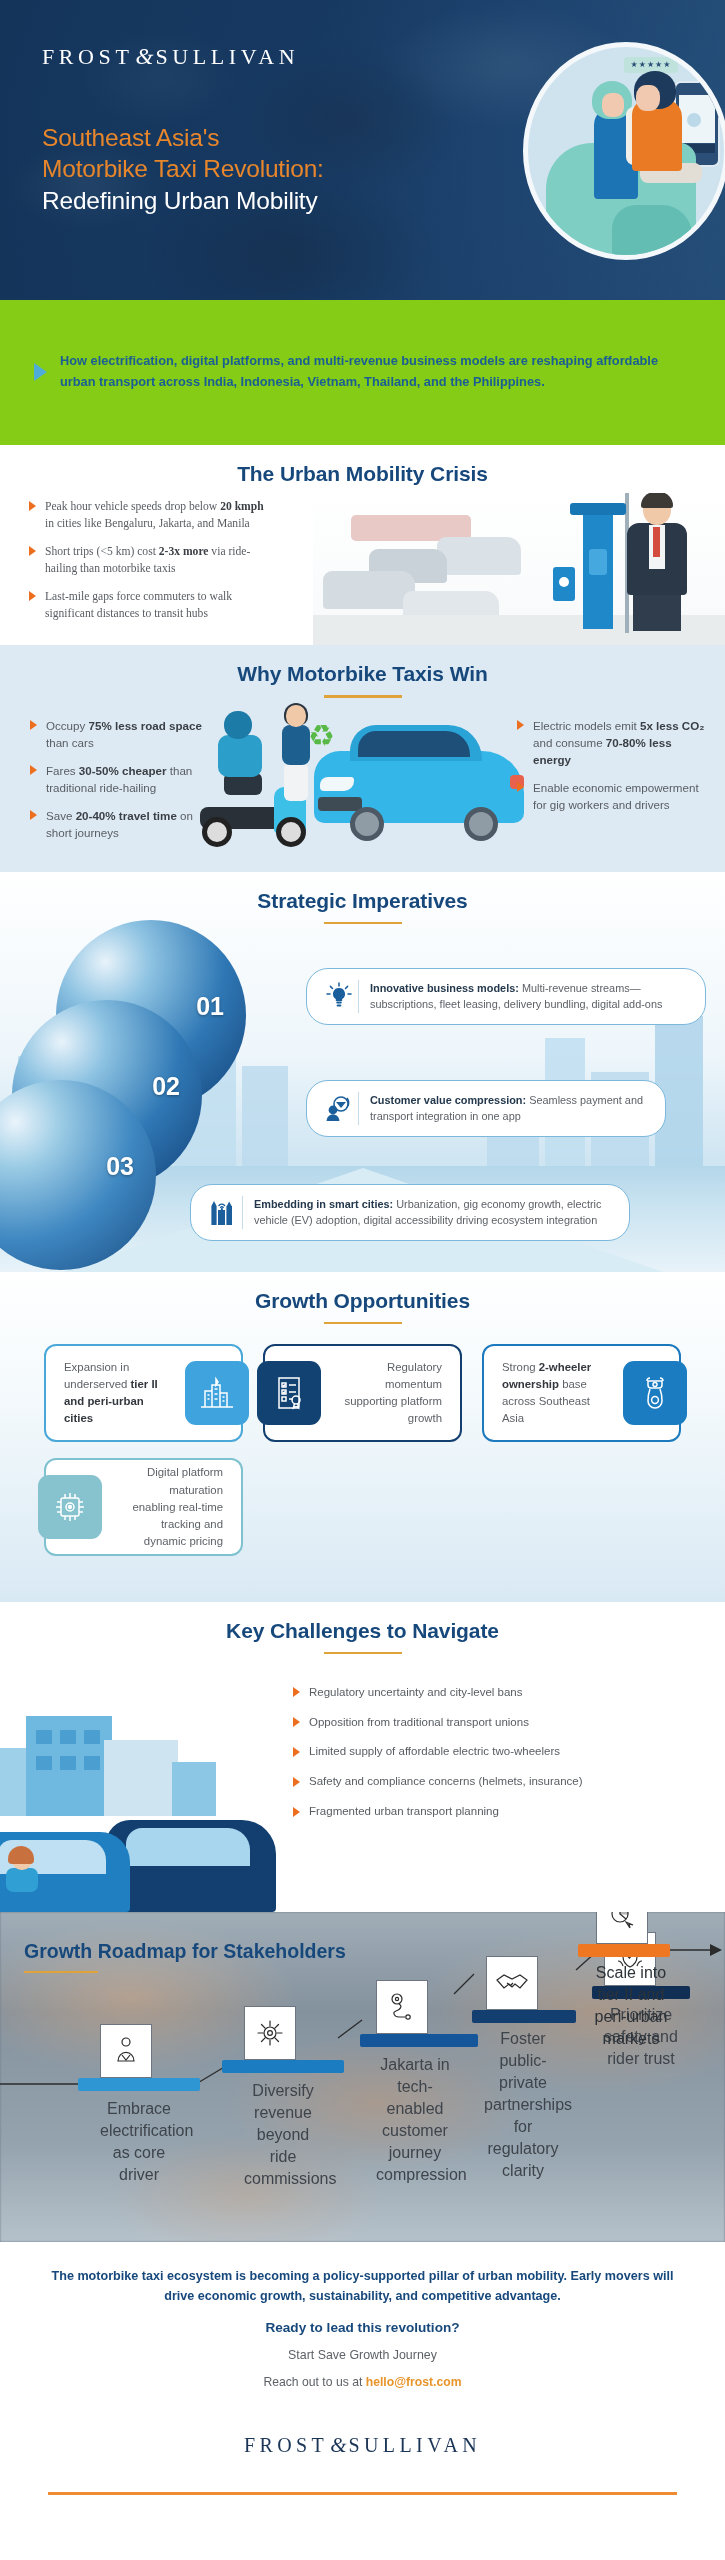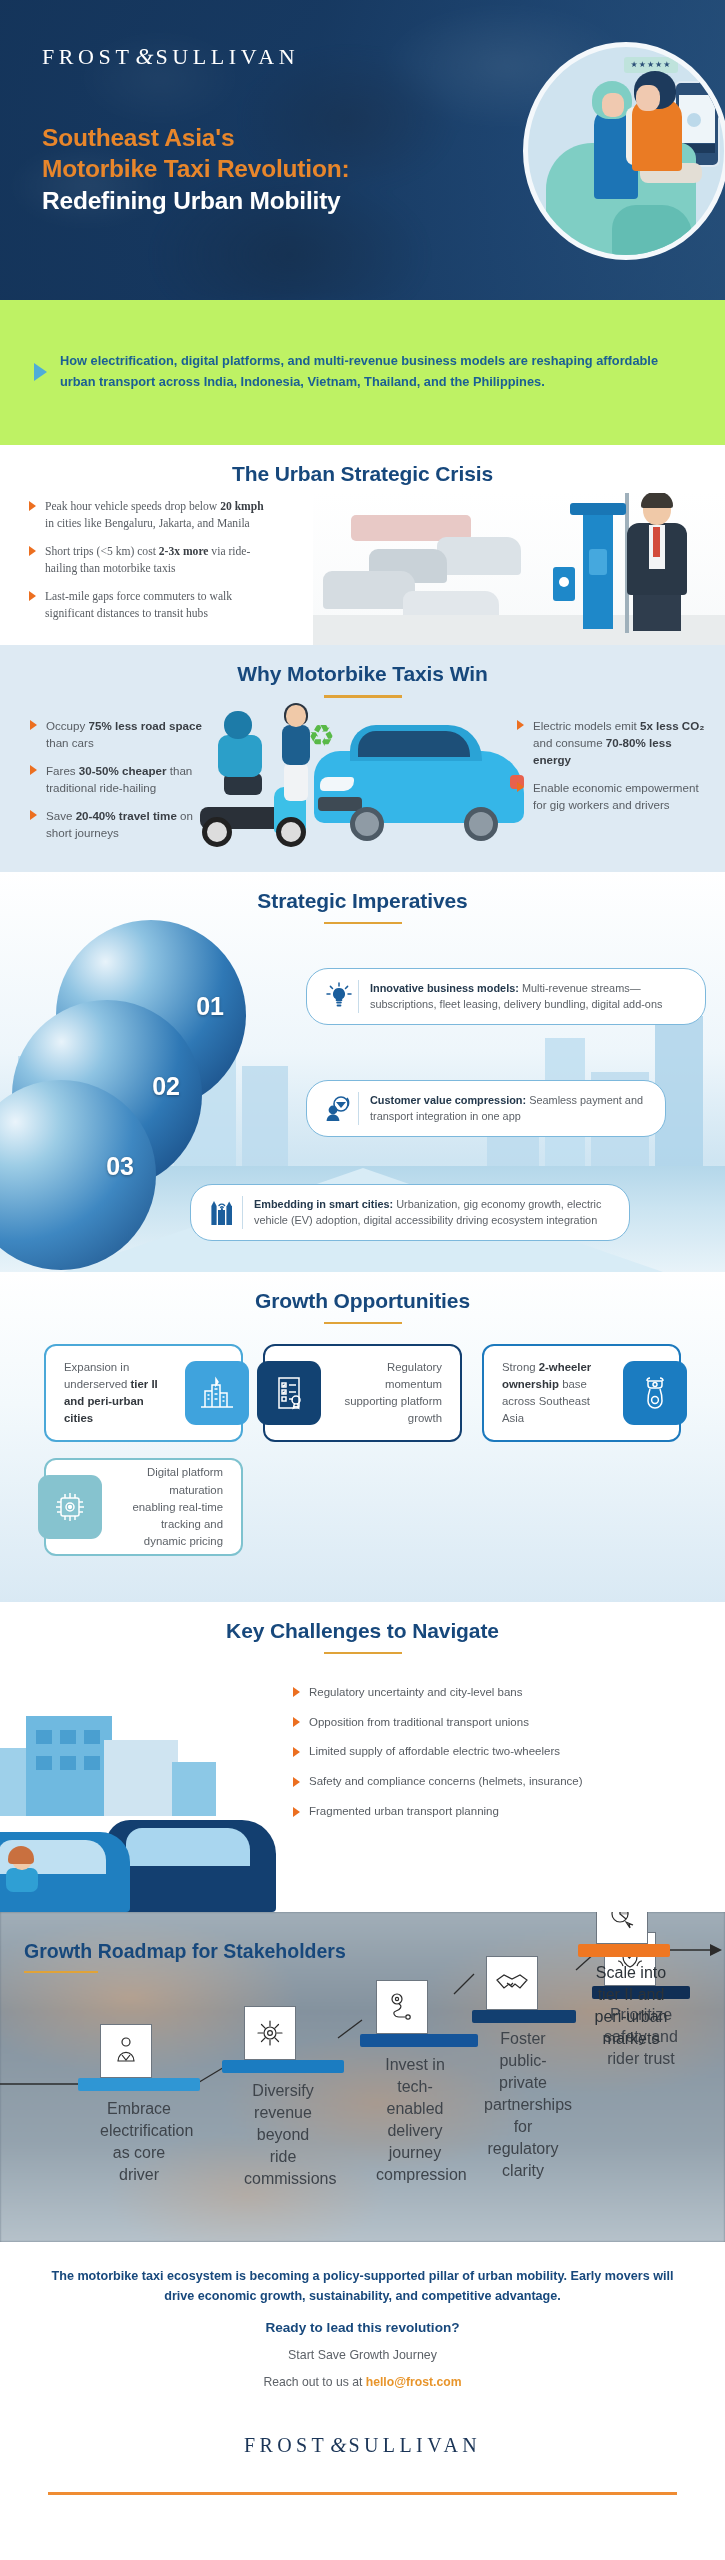--- a/index.html
+++ b/index.html
@@ -38,21 +38,21 @@
     color:#fff; font-family:"Liberation Serif", serif;
     font-size:22px; letter-spacing:4.6px; font-weight:400;
     white-space:nowrap;
   }
   .hero-logo .amp {
     font-style:italic; font-size:23px; letter-spacing:0;
     padding:0 2px;
   }
   .hero-title { position:absolute; left:42px; top:122px; z-index:6; }
   .hero-title .l {
-    font-weight:700; font-size:24.5px; line-height:1.28;
+    font-weight:400; font-size:24.5px; line-height:1.28;
     letter-spacing:-.2px; white-space:nowrap;
   }
   .hero-title .l1, .hero-title .l2 { color:#e8862b; }
   .hero-title .l3 { color:#ffffff; }
 
   
   .hero-circle {
     position:absolute; right:-4px; top:42px; z-index:5;
     width:206px; height:218px; border-radius:50%;
     background:#cfe3ef; border:5px solid #f4f8fb;
@@ -92,21 +92,21 @@
     position:absolute; left:104px; top:52px; width:50px; height:72px;
     background:#ea7b24; border-radius:16px 18px 4px 4px;
   }
   .hc-p2s { position:absolute; left:98px; top:60px; width:16px; height:58px; background:#f2efe9; border-radius:8px; }
   .hc-p2h { position:absolute; left:106px; top:24px; width:42px; height:38px; border-radius:50% 50% 40% 40%; background:#1d3a5c; }
   .hc-p2f { position:absolute; left:108px; top:38px; width:24px; height:26px; border-radius:42%; background:#f0c9b0; }
   .hc-p2l { position:absolute; left:112px; top:116px; width:62px; height:20px; background:#e3ded5; border-radius:8px; }
 
   
   .intro {
-    background:#bef264; padding:24px 40px 26px 34px;
+    background:#84cc16; padding:24px 40px 26px 34px;
     display:flex; align-items:center; gap:13px;
     height:145px;
   }
   .intro-tri {
     width:0; height:0; flex:0 0 auto;
     border-left:13px solid #4eadd8;
     border-top:9px solid transparent; border-bottom:9px solid transparent;
   }
   .intro-text {
     color:#1a5f94; font-weight:700; font-size:12.8px; line-height:1.62;
@@ -413,21 +413,21 @@
       <div class="ca-bin"></div>
       <div class="ca-man">
         <div class="legs"></div>
         <div class="body"></div>
         <div class="shirt"></div>
         <div class="tie"></div>
         <div class="head"></div>
         <div class="hair"></div>
       </div>
     </div>
-    <div class="sec-title">The Urban Strategic Crisis</div>
+    <div class="sec-title">The Urban Mobility Crisis</div>
     <div class="sec-rule"></div>
     <div class="crisis-body">
       <ul class="bullets">
         <li>
           <span>Peak hour vehicle speeds drop below </span><b>20 kmph</b><span> in cities like Bengaluru, Jakarta, and Manila</span>
         </li>
         <li>
           <span>Short trips (&lt;5 km) cost </span><b>2-3x more</b><span> via ride-hailing than motorbike taxis</span>
         </li>
         <li>
@@ -724,21 +724,21 @@
       <div class="step">
         <div class="bar" style="left:360px;top:122px;width:118px;background:#15559a;"></div>
         <div class="tile" style="left:376px;top:68px;">
           <svg width="32" height="32" viewBox="0 0 32 32" stroke="#2b2b2b" fill="none" stroke-width="1.2" aria-hidden="true">
             <circle cx="11" cy="8" r="5"></circle>
               <circle cx="11" cy="8" r="1.6"></circle>
             <path d="M13 13c4 2 1 6-3 7s-2 6 3 6h6"></path>
             <circle cx="22" cy="26" r="2.2"></circle>
           </svg>
         </div>
-        <div class="lbl" style="left:376px;top:142px;">Invest in tech-enabled delivery journey compression</div>
+        <div class="lbl" style="left:376px;top:142px;">Jakarta in tech-enabled customer journey compression</div>
       </div>
 
       <div class="step">
         <div class="bar" style="left:472px;top:98px;width:104px;background:#123f70;"></div>
         <div class="tile" style="left:486px;top:44px;">
           <svg width="34" height="30" viewBox="0 0 34 30" stroke="#2b2b2b" fill="none" stroke-width="1.2" aria-hidden="true">
             <path d="M2 12l7-5 8 4 8-4 7 5-7 8-5-4-3 3-3-3-5 4z"></path>
             <path d="M12 15l4 3M18 15l-3 3"></path>
           </svg>
         </div>

